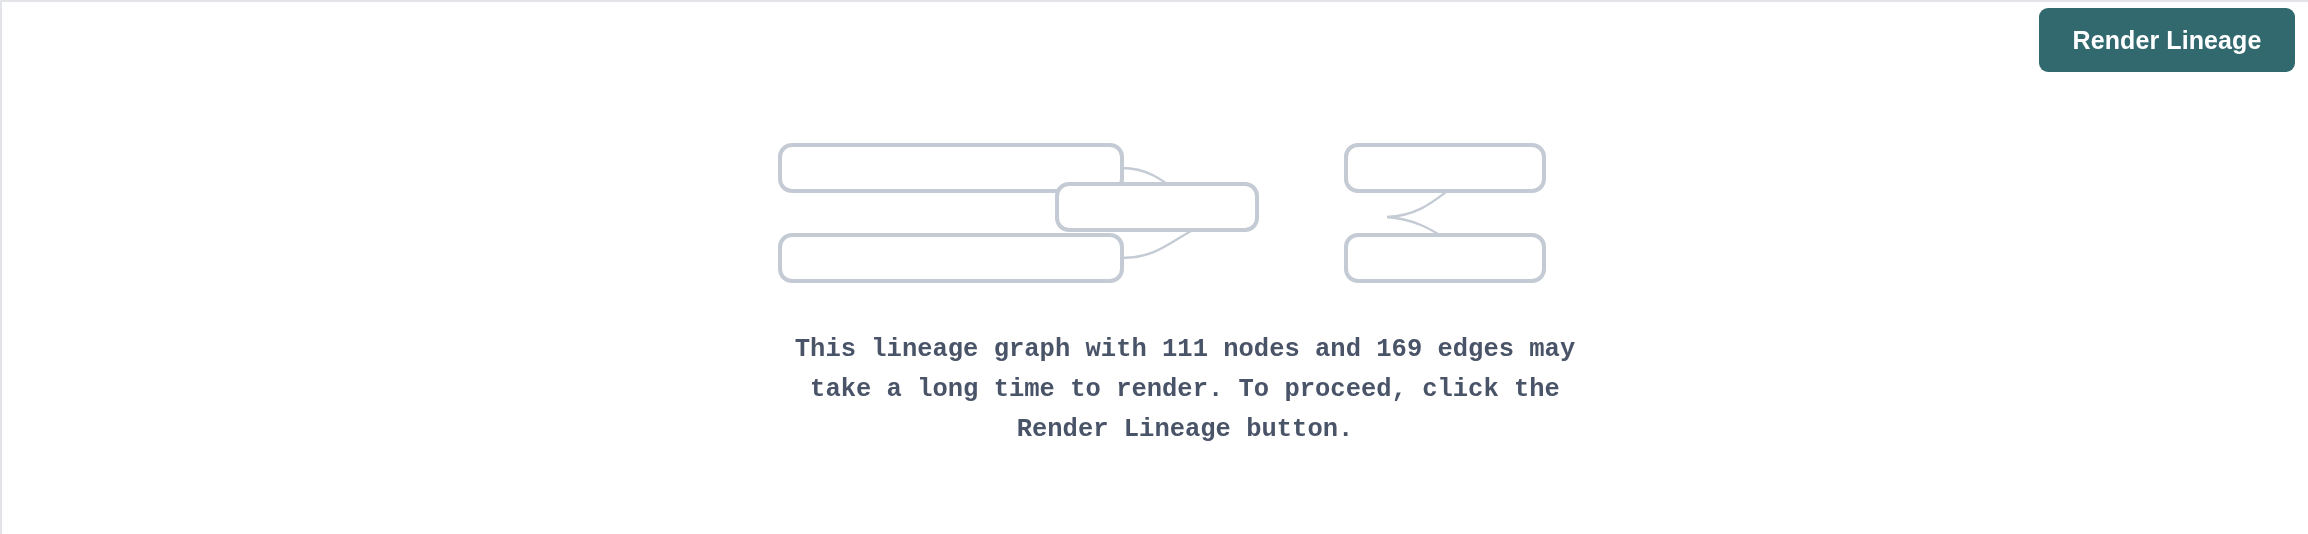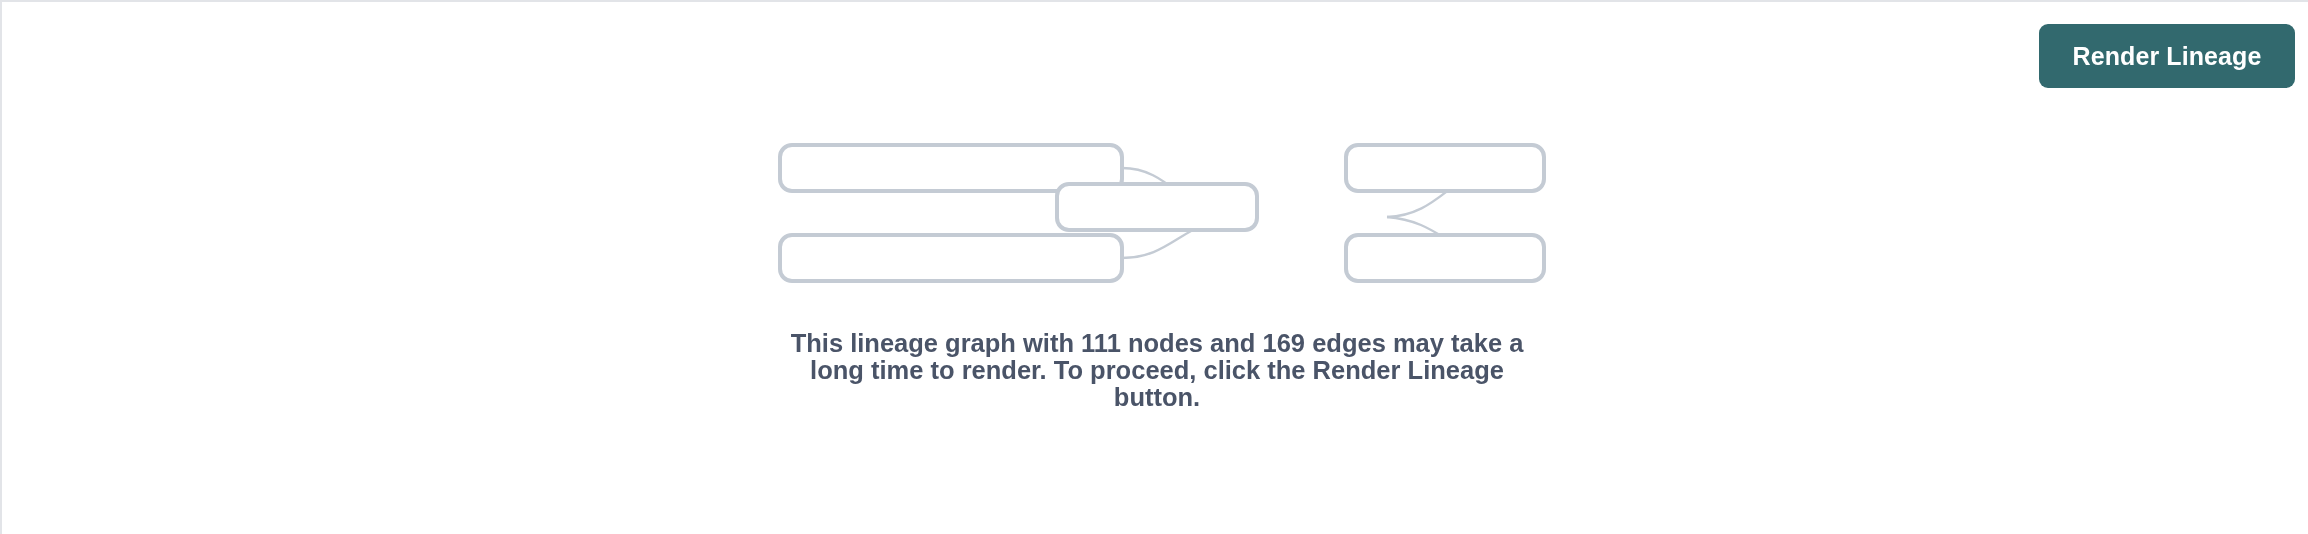--- a/index.html
+++ b/index.html
@@ -18,21 +18,21 @@
     height: 534px;
     background: #ffffff;
     border-top: 2px solid #e2e4e8;
     border-left: 2px solid #e2e4e8;
   }
 
   
   .render-button {
     position: absolute;
     left: 2037px;
-    top: 22px;
+    top: 6px;
     width: 256px;
     height: 64px;
     background: #32696e;
     color: #ffffff;
     border: none;
     border-radius: 9px;
     font-family: "Liberation Sans", sans-serif;
     font-size: 25px;
     font-weight: bold;
     letter-spacing: 0.1px;
@@ -68,28 +68,28 @@
     stroke: #c4cbd4;
     stroke-width: 2.4;
   }
   .graph-edge-head {
     fill: #c4cbd4;
   }
 
   
   .warning-message {
     position: absolute;
-    left: 764px;
+    left: 792px;
     top: 328px;
     width: 782px;
     text-align: center;
-    font-family: Liberation Sans, sans-serif;
+    font-family: Liberation Mono, monospace;
     font-size: 25.5px;
     font-weight: bold;
-    line-height: 27px;
+    line-height: 40px;
     color: #4a5468;
   }
 </style>
 </head>
 <body>
 
 <div class="panel">
 
   <button class="render-button">Render Lineage</button>
 

